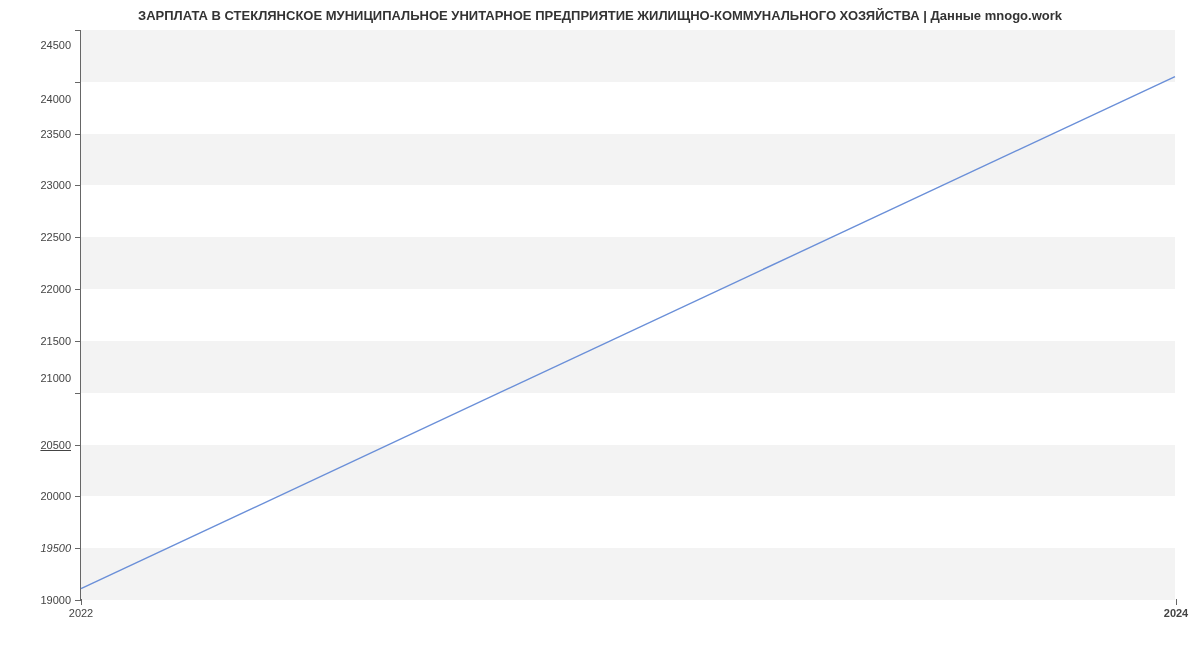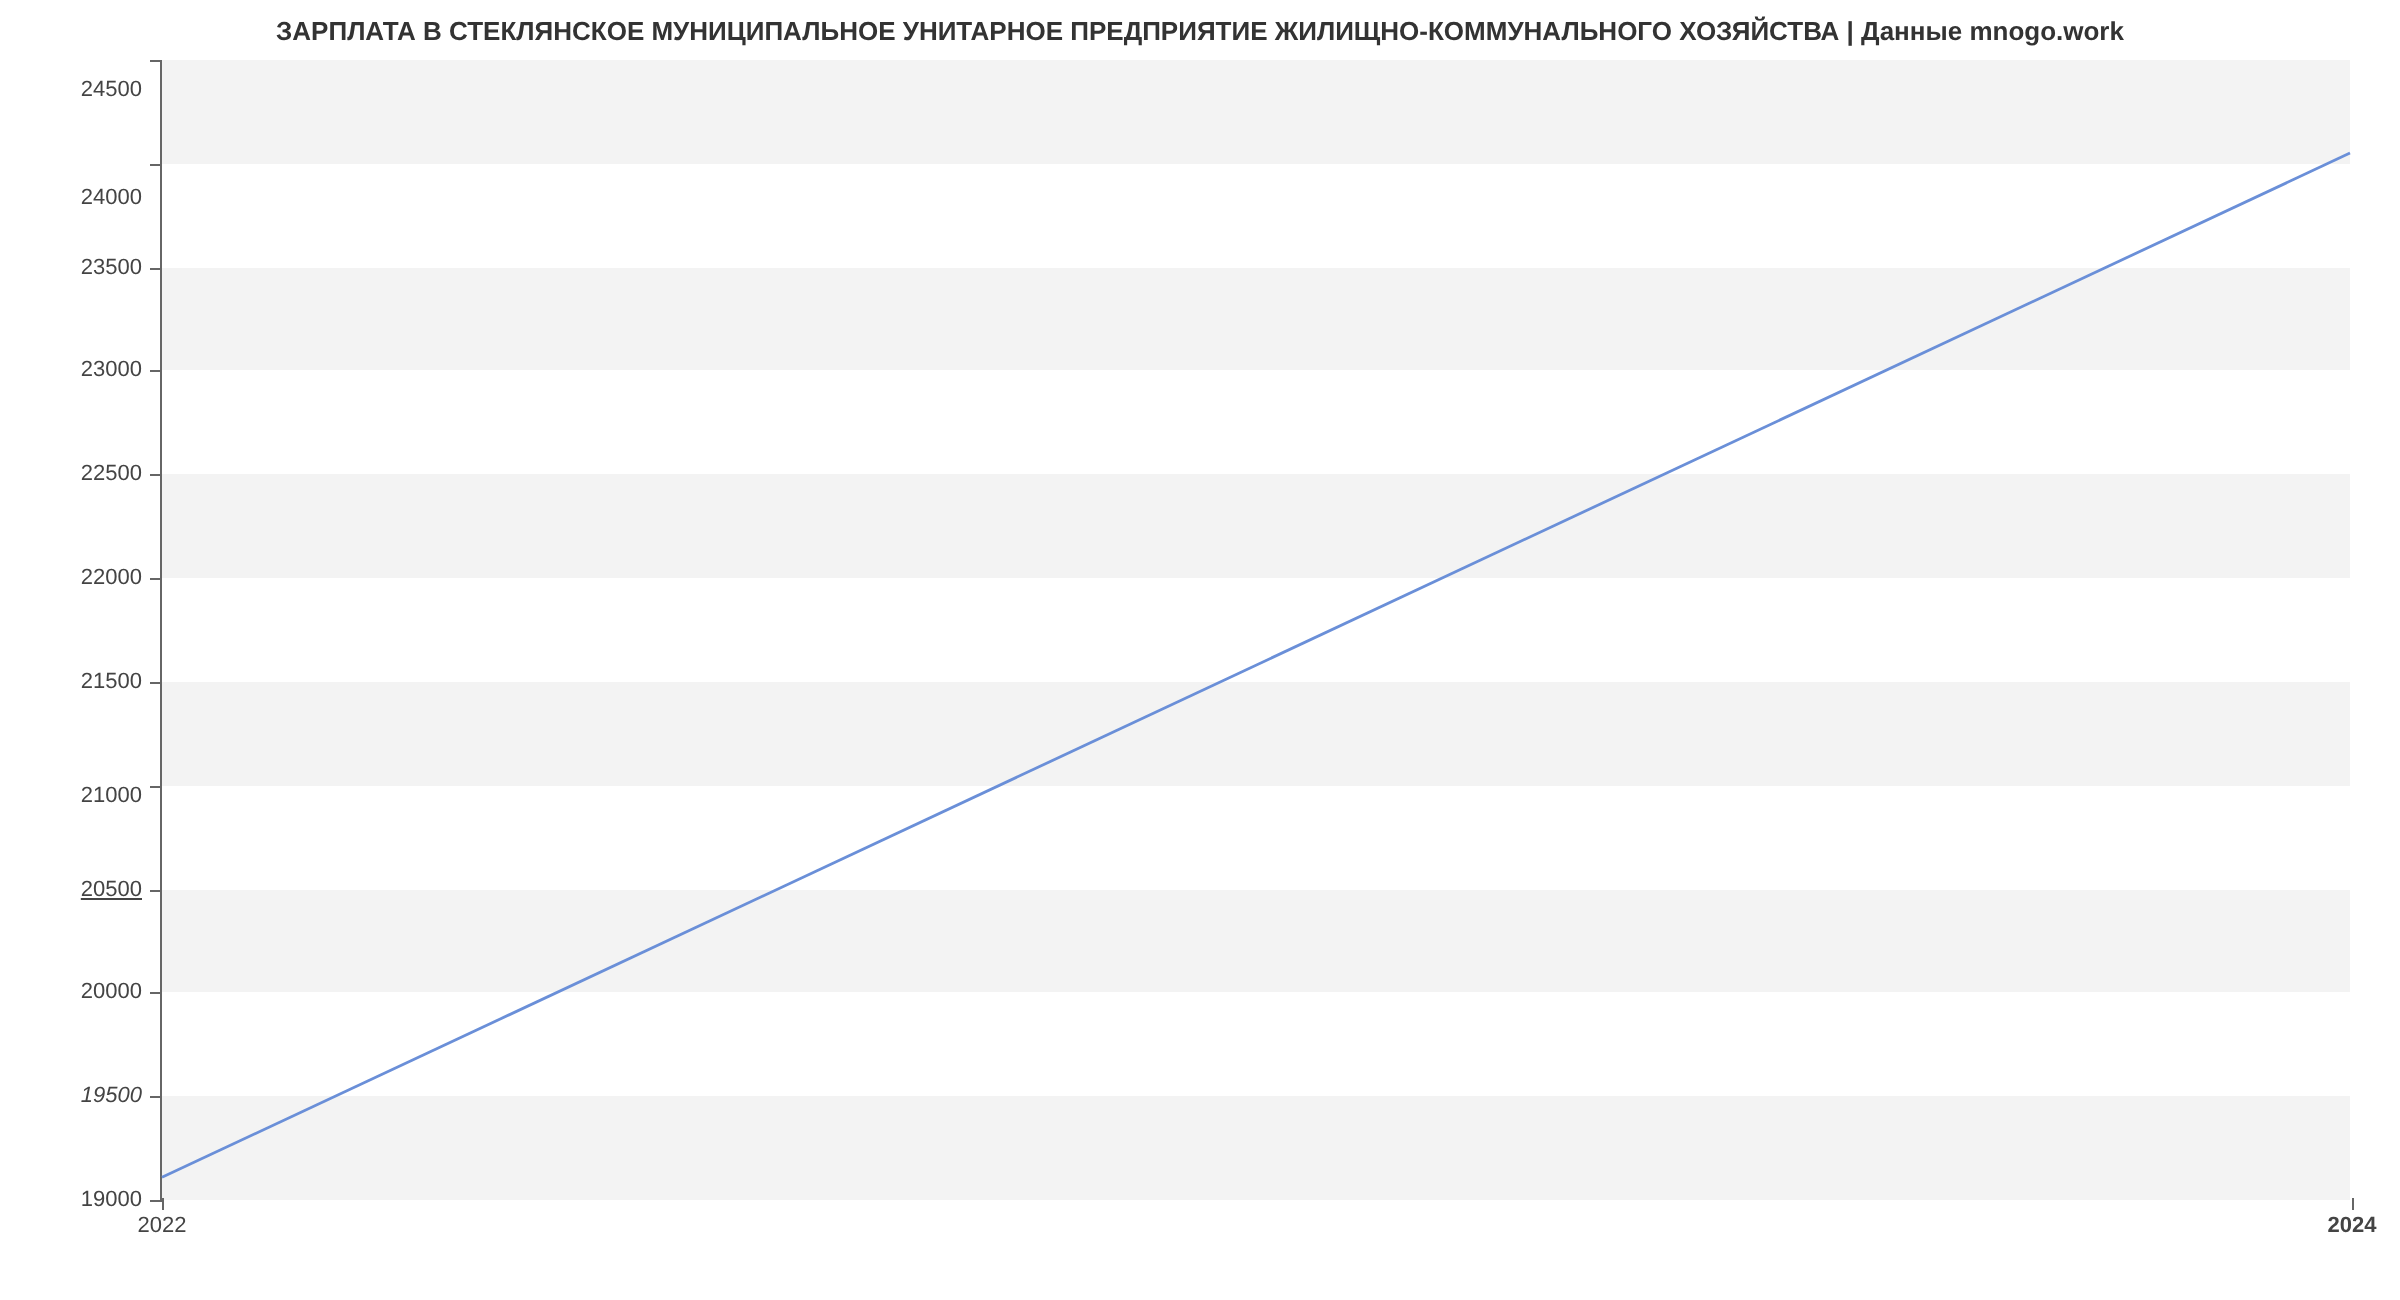--- a/index.html
+++ b/index.html
@@ -102,21 +102,21 @@
     </svg>
   <div class="grid-tick" style="top: 570px;"></div>
       <div class="y-label" style="top: 570px;">19000</div>
       <div class="grid-tick" style="top: 518.182px;"></div>
       <div class="y-label" style="top: 518.182px; font-style: italic;">19500</div>
       <div class="grid-tick" style="top: 466.364px;"></div>
       <div class="y-label" style="top: 466.364px;">20000</div>
       <div class="grid-tick" style="top: 414.545px;"></div>
       <div class="y-label" style="top: 414.545px; text-decoration: underline;">20500</div>
       <div class="grid-tick" style="top: 362.727px;"></div>
-      <div class="y-label" style="top: 368px; margin-left: 23px;">21000</div>
+      <div class="y-label" style="top: 348px; margin-left: 23px;">21000</div>
       <div class="grid-tick" style="top: 310.909px;"></div>
       <div class="y-label" style="top: 310.909px;">21500</div>
       <div class="grid-tick" style="top: 259.091px;"></div>
       <div class="y-label" style="top: 259.091px;">22000</div>
       <div class="grid-tick" style="top: 207.273px;"></div>
       <div class="y-label" style="top: 207.273px;">22500</div>
       <div class="grid-tick" style="top: 155.455px;"></div>
       <div class="y-label" style="top: 155.455px;">23000</div>
       <div class="grid-tick" style="top: 103.636px;"></div>
       <div class="y-label" style="top: 103.636px;">23500</div>

